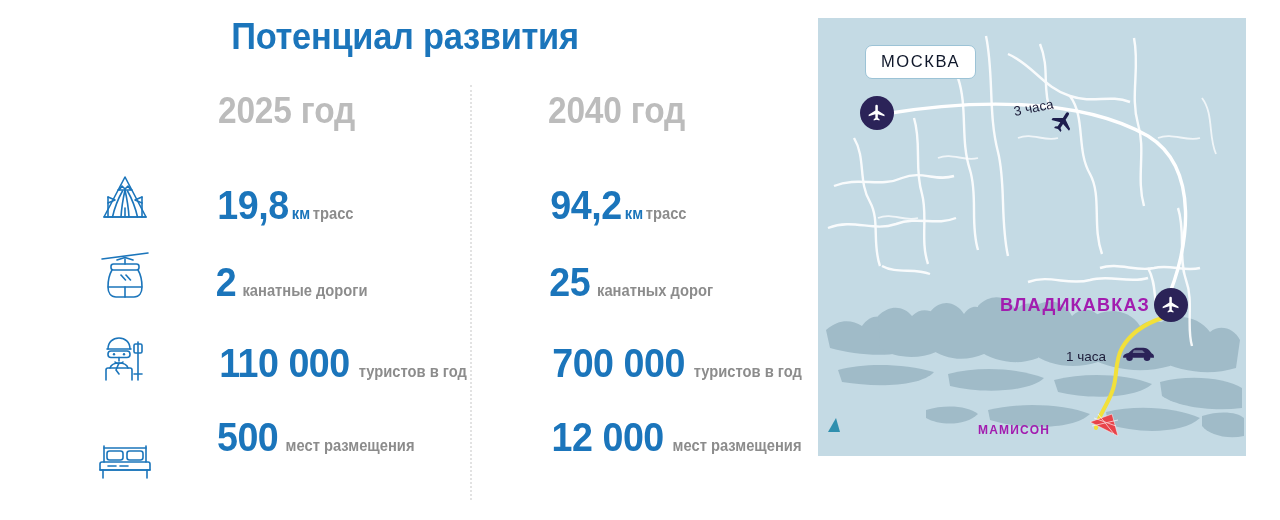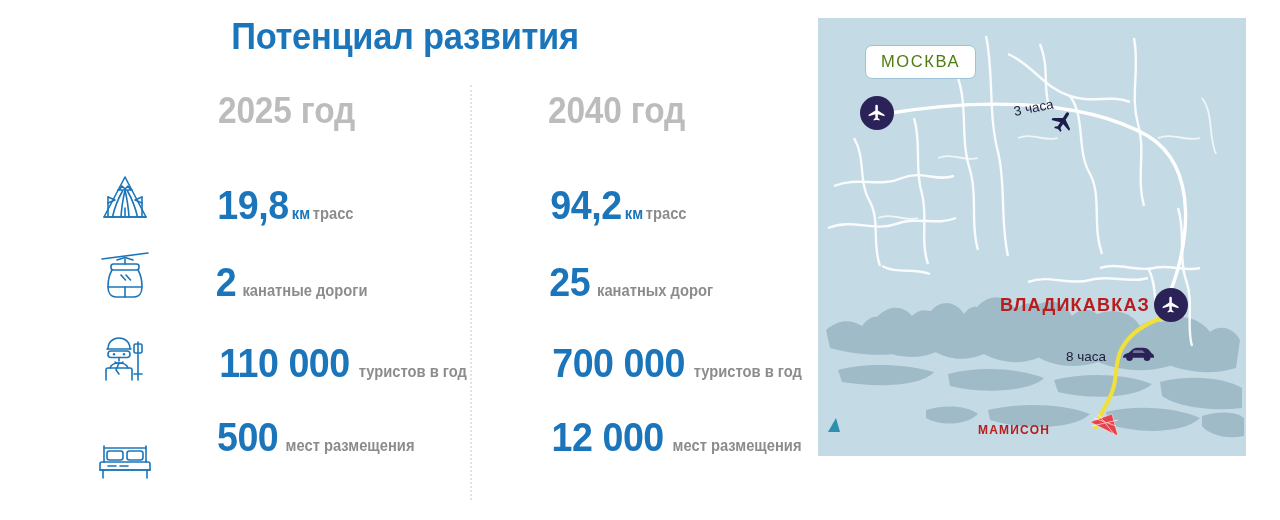--- a/index.html
+++ b/index.html
@@ -84,29 +84,29 @@
   }
   .map-panel svg.base { position:absolute; left:0; top:0; width:428px; height:438px; }
 
   .city-chip {
     position: absolute;
     background: #ffffff;
     border: 1.6px solid #9cc3d6;
     border-radius: 7px;
     padding: 6px 15px 7px 15px;
     font-size: 16.5px; font-weight: 400; letter-spacing: 1.6px;
-    color: #4d7c0f;
+    color: #0f172a;
     font-family: "Liberation Sans", sans-serif;
   }
   .chip-moscow { left: 47px; top: 27px; }
 
   .city-label {
     position: absolute;
     font-family: "Liberation Sans", sans-serif;
-    font-weight: 700; color: #b91c1c;
+    font-weight: 700; color: #a21caf;
     letter-spacing: 1.2px; white-space: nowrap;
   }
   .lbl-vlad { left: 182px; top: 277px; font-size: 18px; }
   .lbl-mam  { left: 160px; top: 405px; font-size: 12px; }
 
   .pin {
     position: absolute; width: 34px; height: 34px;
     border-radius: 50%; background: #2b2358;
     display: flex; align-items: center; justify-content: center;
   }
@@ -319,21 +319,21 @@
       </svg>
     </div>
 
     <div class="city-label lbl-vlad">ВЛАДИКАВКАЗ</div>
     <div class="pin pin-vlad">
       <svg viewBox="0 0 24 24" fill="#ffffff">
           <path d="M21 16v-2l-8-5V3.5a1.5 1.5 0 0 0-3 0V9l-8 5v2l8-2.5V18l-2 1.5V21l3.5-1 3.5 1v-1.5L13 18v-4.5z"></path>
         </svg>
     </div>
 
-    <div class="travel travel-car">8 часа</div>
+    <div class="travel travel-car">1 часа</div>
     <div class="glyph glyph-car">
       <svg width="34" height="16" viewBox="0 0 64 28" fill="#2b2358">
         <path d="M4 20 C4 15 9 13 14 12 L22 5 C24 3 27 2 31 2 L42 2 C47 2 51 4 54 8 L58 13 C61 14 62 16 62 19 L62 21 L4 21 Z"></path>
         <ellipse cx="16" cy="22" rx="6" ry="5"></ellipse>
         <ellipse cx="49" cy="22" rx="6" ry="5"></ellipse>
         <path d="M24 7 L40 7 L45 12 L22 12 Z" fill="#c4dae4" opacity="0.45"></path>
       </svg>
     </div>
 
     <div class="city-label lbl-mam">МАМИСОН</div>

